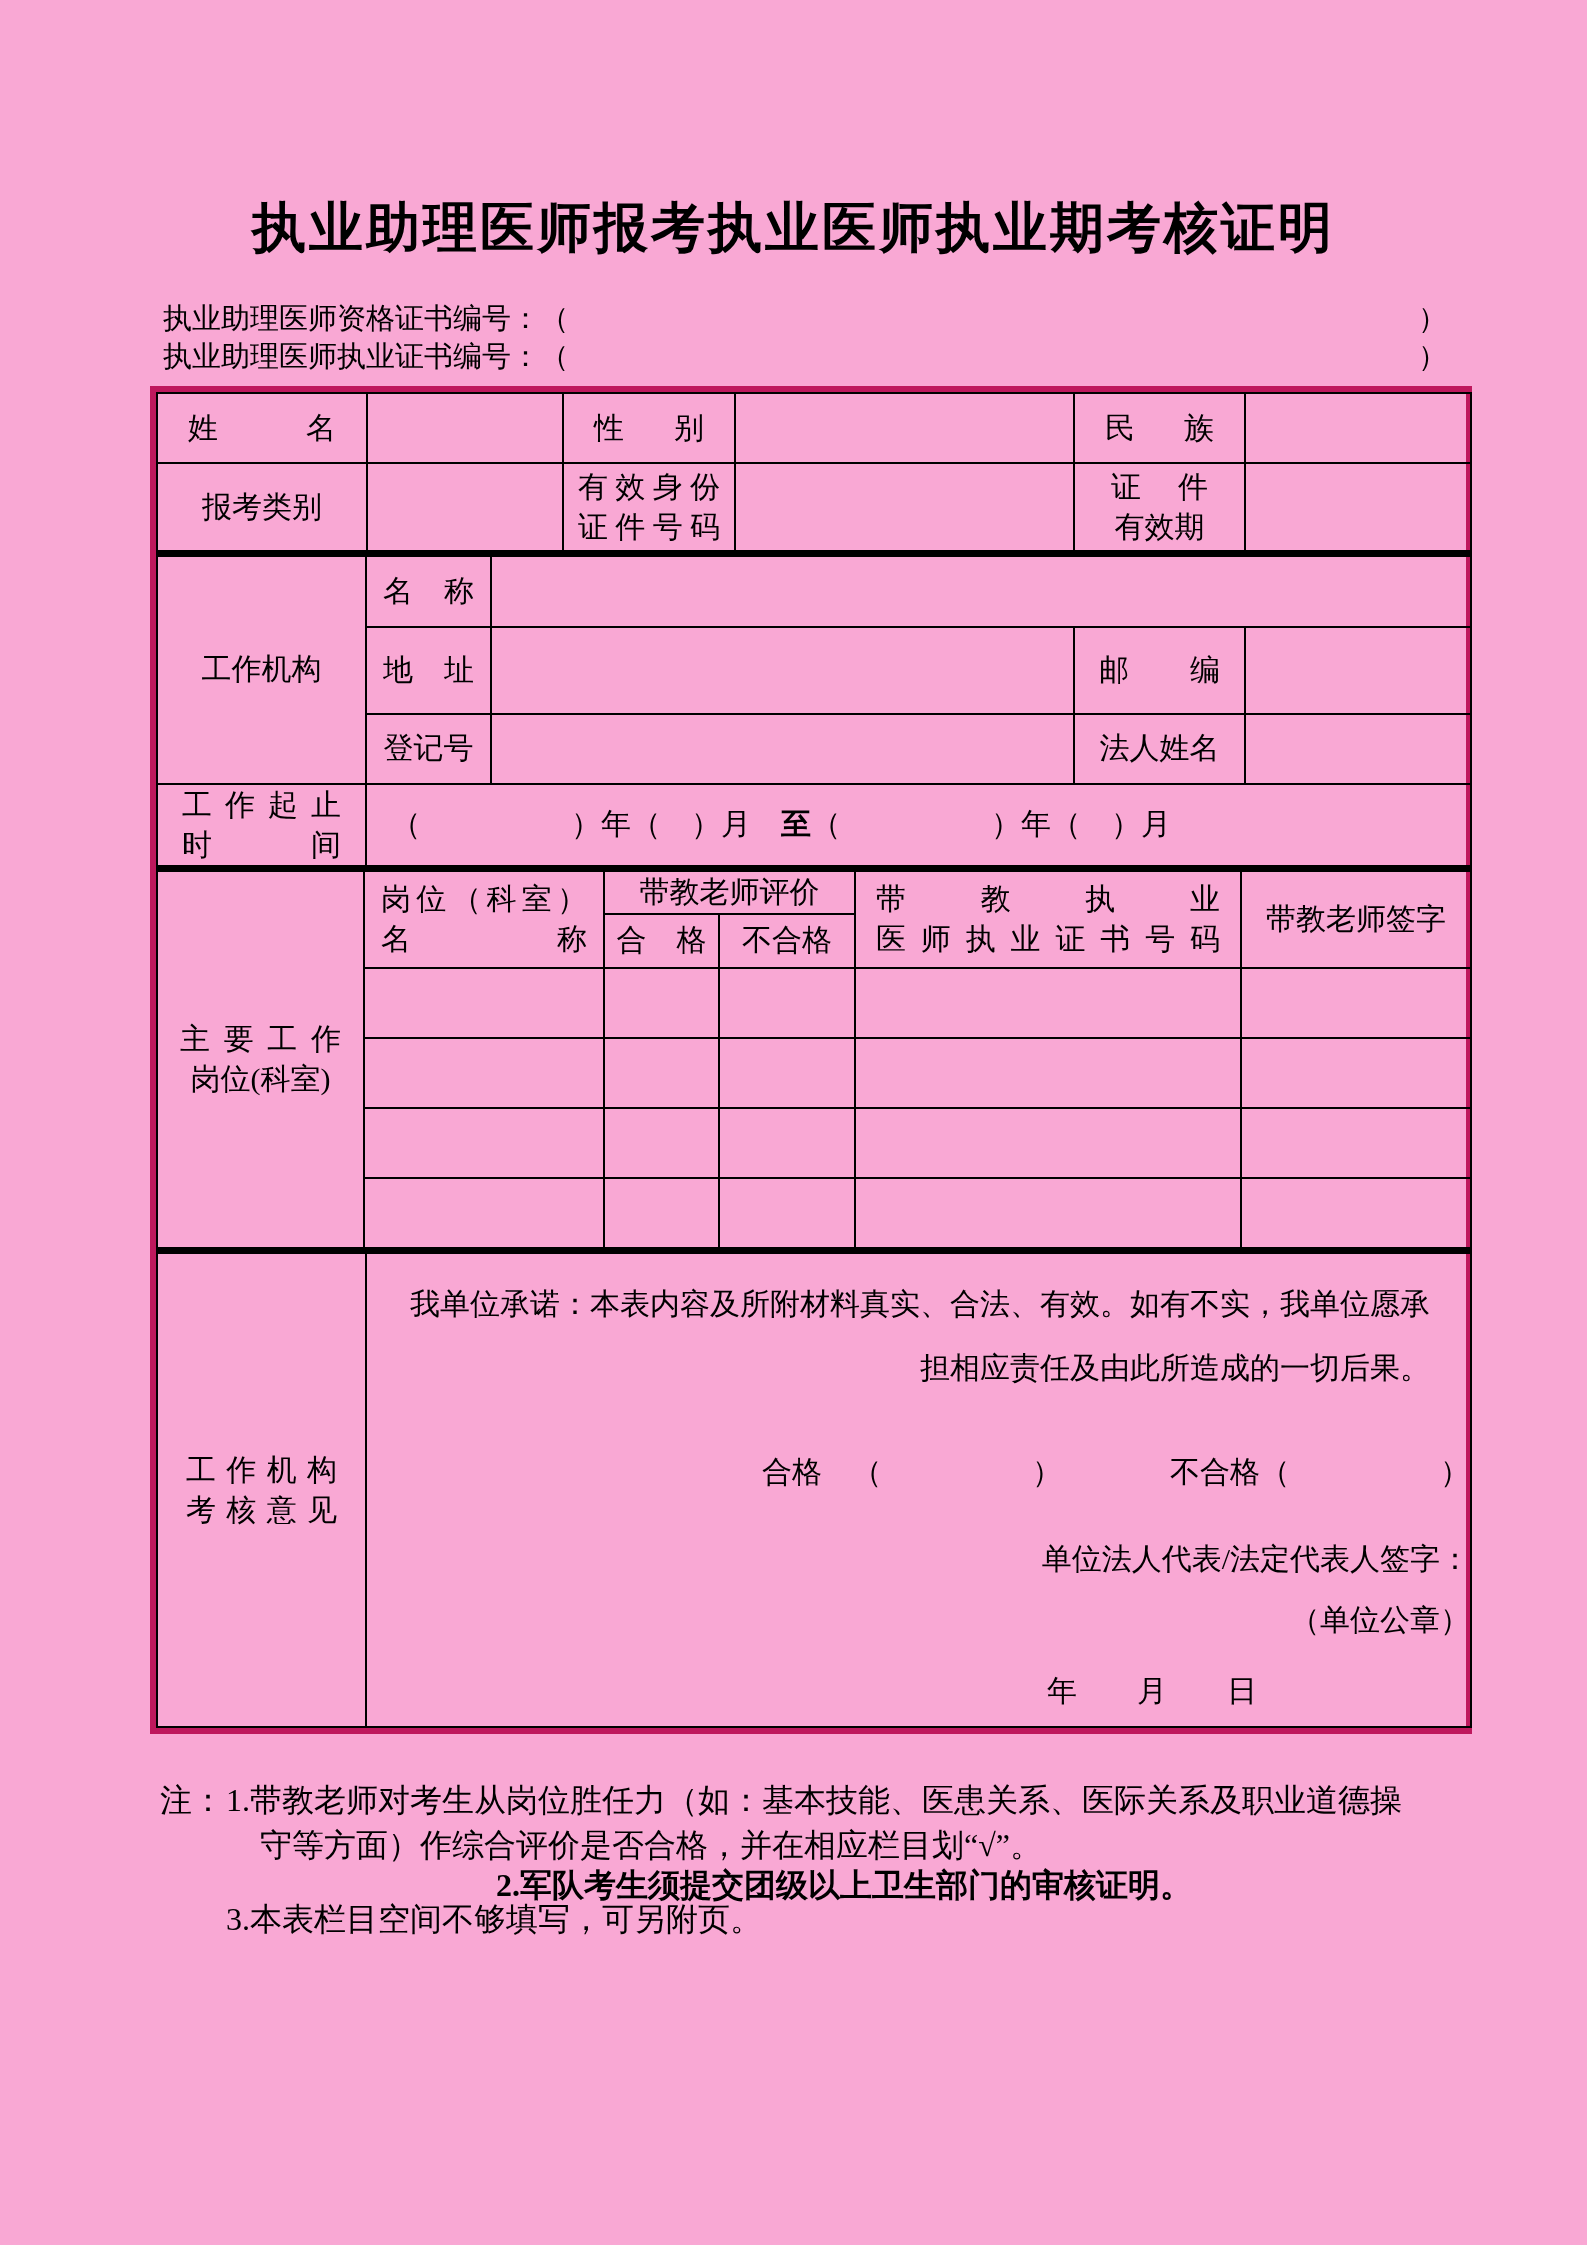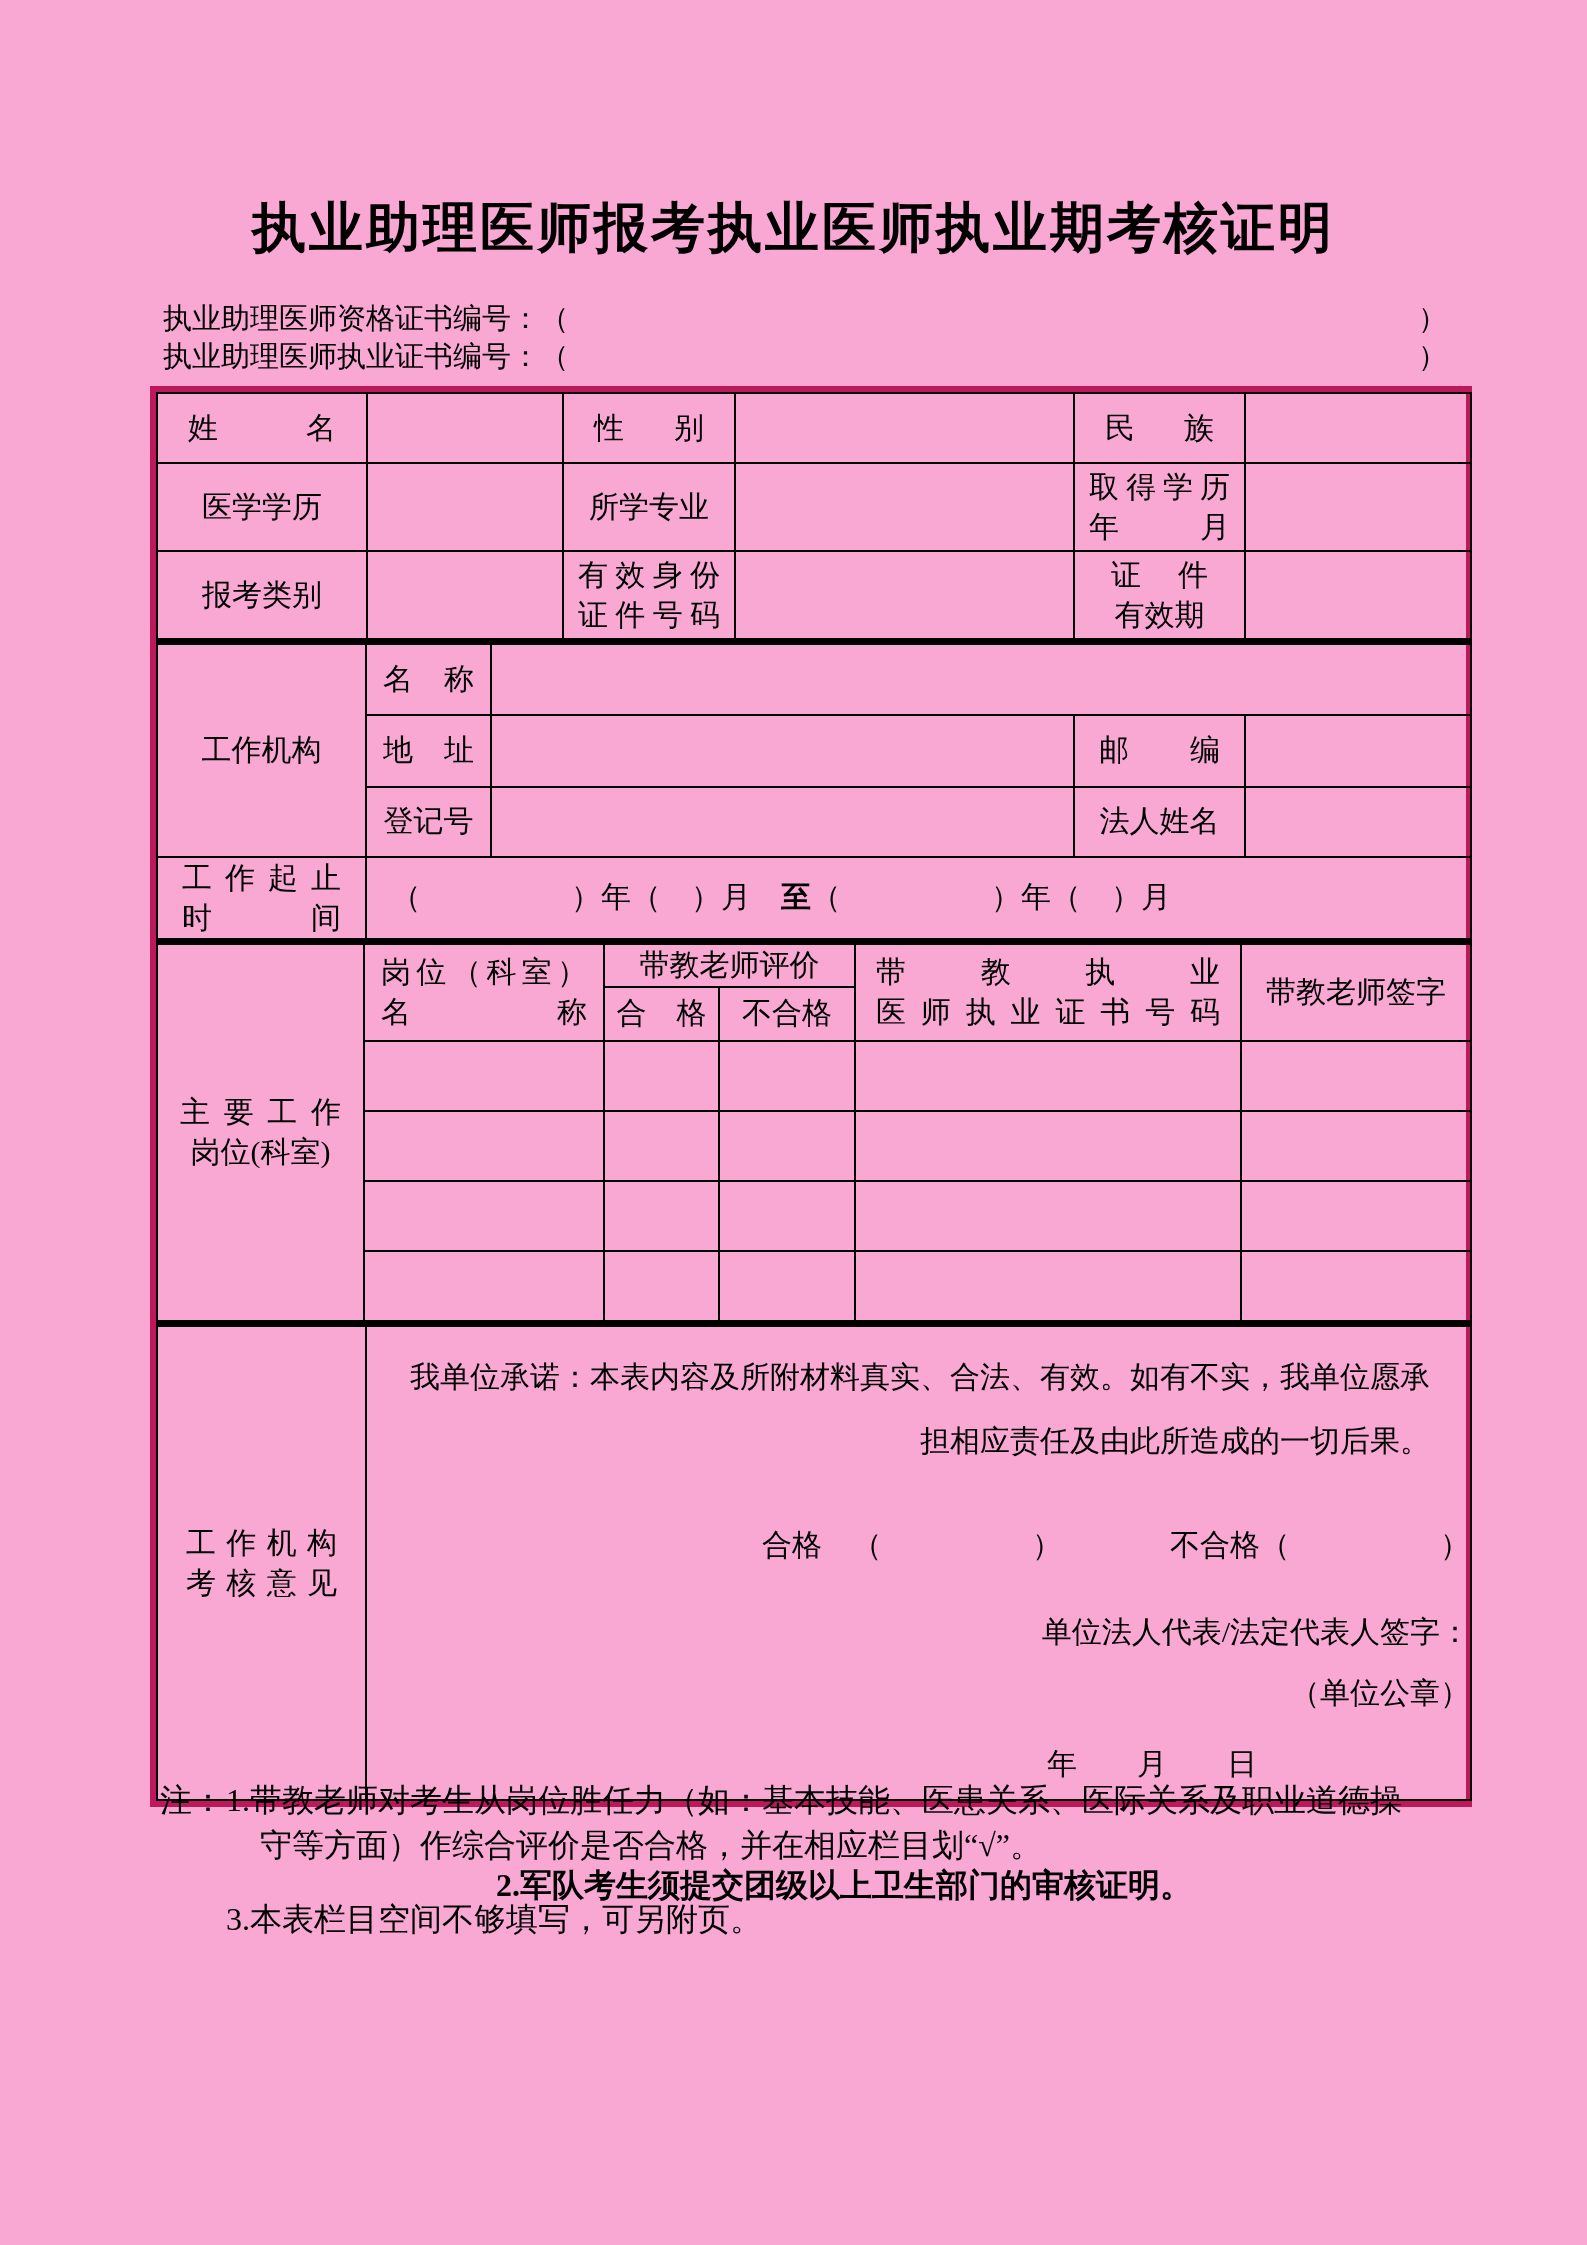--- a/index.html
+++ b/index.html
@@ -84,35 +84,20 @@
               <span class="jl">性别</span>
             </td>
         <td></td>
         <td>
               <span class="jl">民族</span>
             </td>
         <td></td>
       </tr>
       <tr style="height:88px">
         <td>
-              <span class="ctr">医学学历</span>
-            </td>
-        <td></td>
-        <td>
-              <span class="ctr">所学专业</span>
-            </td>
-        <td></td>
-        <td>
-          <span class="jl2 lh">取得学历</span>
-          <span class="jl2 lh">年月</span>
-        </td>
-        <td></td>
-      </tr>
-      <tr style="height:88px">
-        <td>
               <span class="ctr">报考类别</span>
             </td>
         <td></td>
         <td>
           <span class="jl2 lh">有效身份</span>
           <span class="jl2 lh">证件号码</span>
         </td>
         <td></td>
         <td>
           <span class="jl lh" style="padding:0 36px">证件</span>
@@ -134,21 +119,21 @@
       <tbody>
           <tr style="height:72px">
         <td rowspan="3">
               <span class="ctr">工作机构</span>
             </td>
         <td>
               <span class="jl" style="padding:0 16px">名称</span>
             </td>
         <td colspan="3"></td>
       </tr>
-      <tr style="height:72px">
+      <tr style="height:87px">
         <td>
               <span class="jl" style="padding:0 16px">地址</span>
             </td>
         <td></td>
         <td>
               <span class="jl" style="padding:0 24px">邮编</span>
             </td>
         <td></td>
       </tr>
       <tr style="height:70px">

